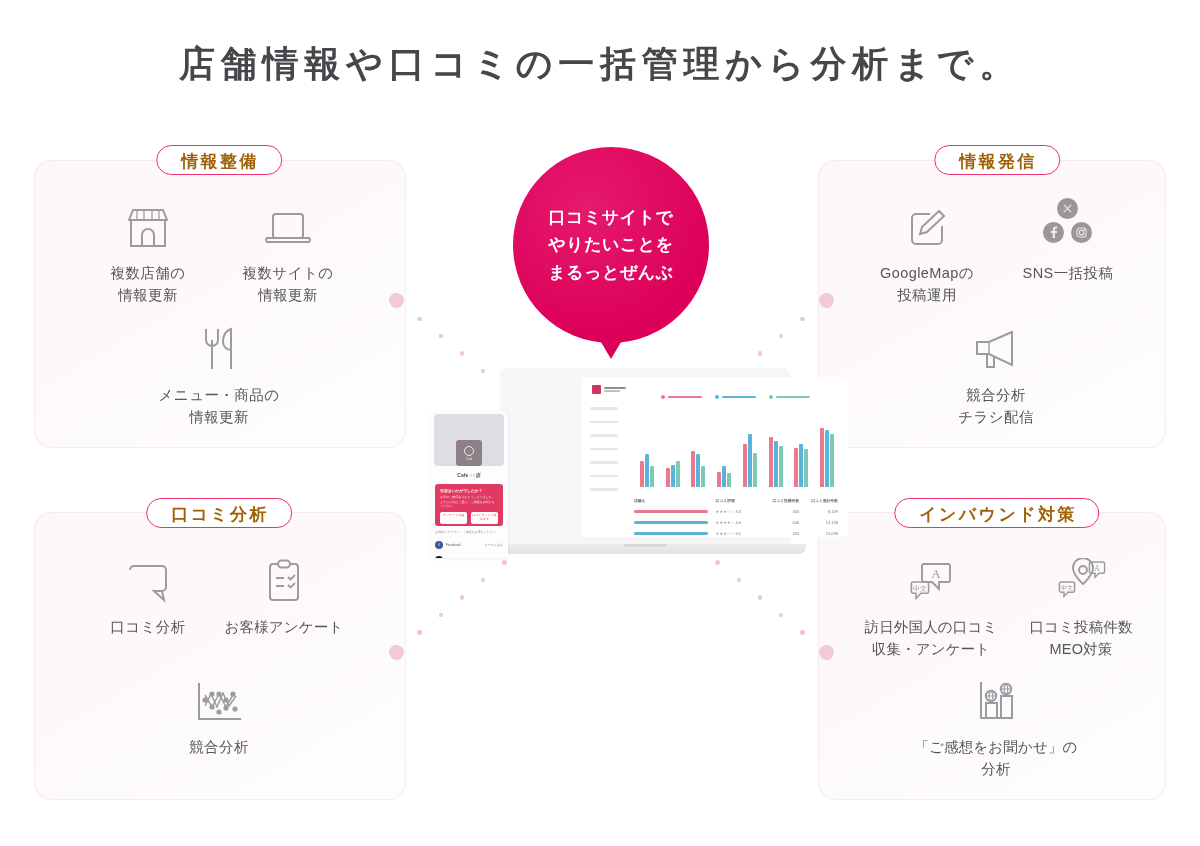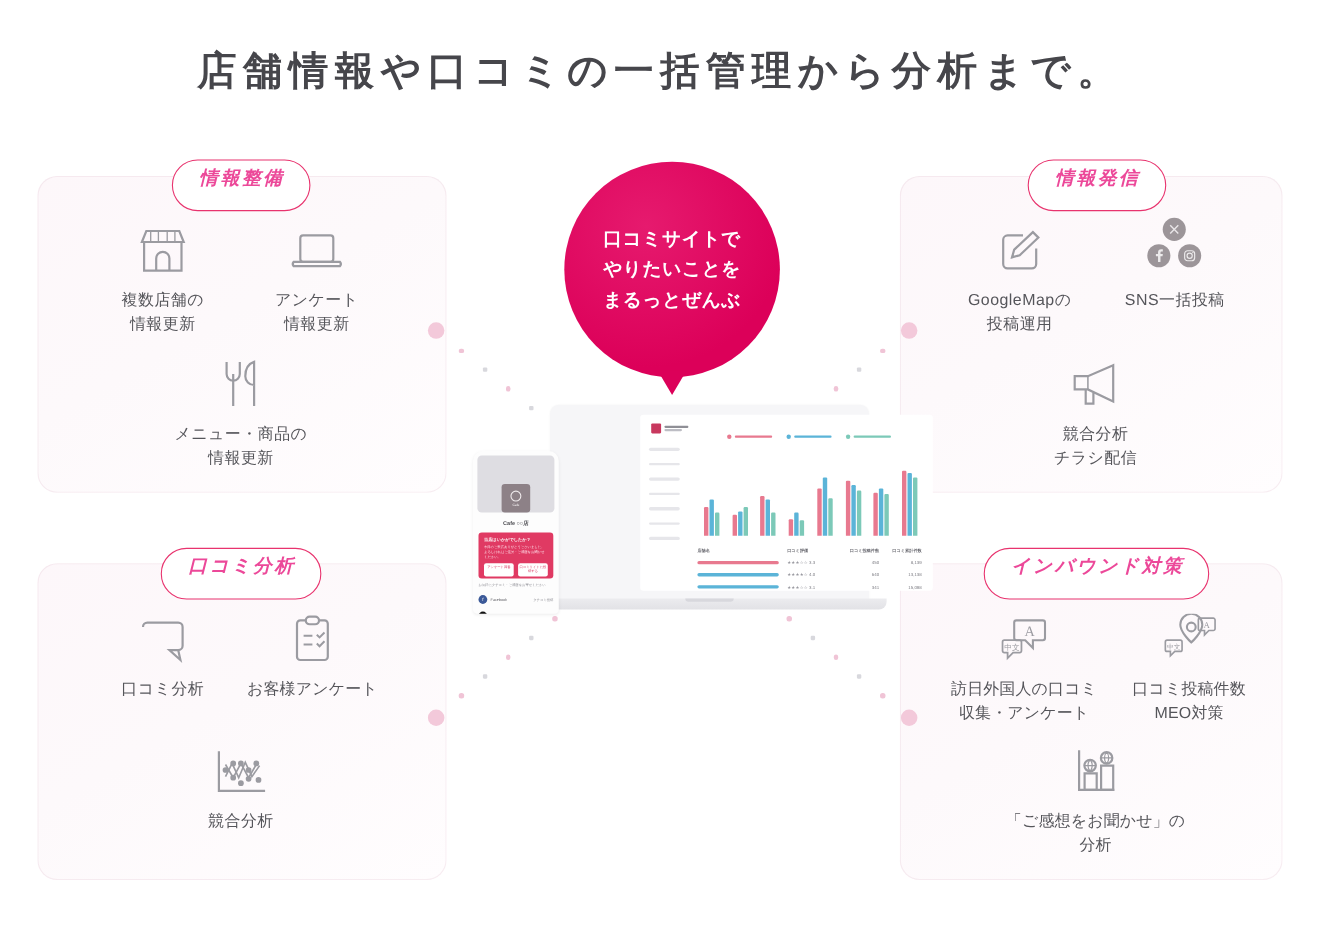--- a/index.html
+++ b/index.html
@@ -35,29 +35,28 @@
   .panel.bl{left:34px;top:512px;width:372px;height:288px;}
   .panel.br{left:818px;top:512px;width:348px;height:288px;}
 
   
   .pill{
     position:absolute;
     transform:translateX(-50%);
     background:#ffffff;
     border:1.6px solid #e8336e;
     border-radius:999px;
-    color:#ec4899;
+    color:#a16207;
     font-weight:bold;
     font-size:17px;
     letter-spacing:.14em;
-    padding:7px 22px 21px 24px;
+    padding:7px 22px 4px 24px;
     white-space:nowrap;
     line-height:1;
     z-index:6;
-    font-style:italic;
   }
   .pill.tl{left:219px;top:145px;}
   .pill.tr{left:997px;top:145px;}
   .pill.bl{left:219px;top:498px;}
   .pill.br{left:997px;top:498px;}
 
   
   .feature{
     position:absolute;
     width:150px;
@@ -295,21 +294,21 @@
 情報更新</div>
   </div>
 
   <div class="feature" style="left:288px;top:198px;">
     <div class="ico">
       <svg class="line-ico" width="48" height="40" viewBox="0 0 48 40" fill="none" stroke="#9b9ba1" stroke-width="2">
         <rect x="9" y="4" width="30" height="24" rx="2.5"></rect>
         <path d="M3 32 h42 a3 3 0 0 0 0 -4 H3 a3 3 0 0 0 0 4 Z"></path>
       </svg>
     </div>
-    <div class="cap">アンケート
+    <div class="cap">複数サイトの
 情報更新</div>
   </div>
 
   <div class="feature" style="left:219px;top:320px;">
     <div class="ico">
       <svg class="line-ico" width="40" height="46" viewBox="0 0 40 46" fill="none" stroke="#9b9ba1" stroke-width="2">
         <path d="M7 3 v11 a6 6 0 0 0 12 0 V3"></path>
         <path d="M13 14 v29"></path>
         <path d="M32 43 V3 c-6 2 -8 8 -8 13 a8 8 0 0 0 8 8"></path>
       </svg>

